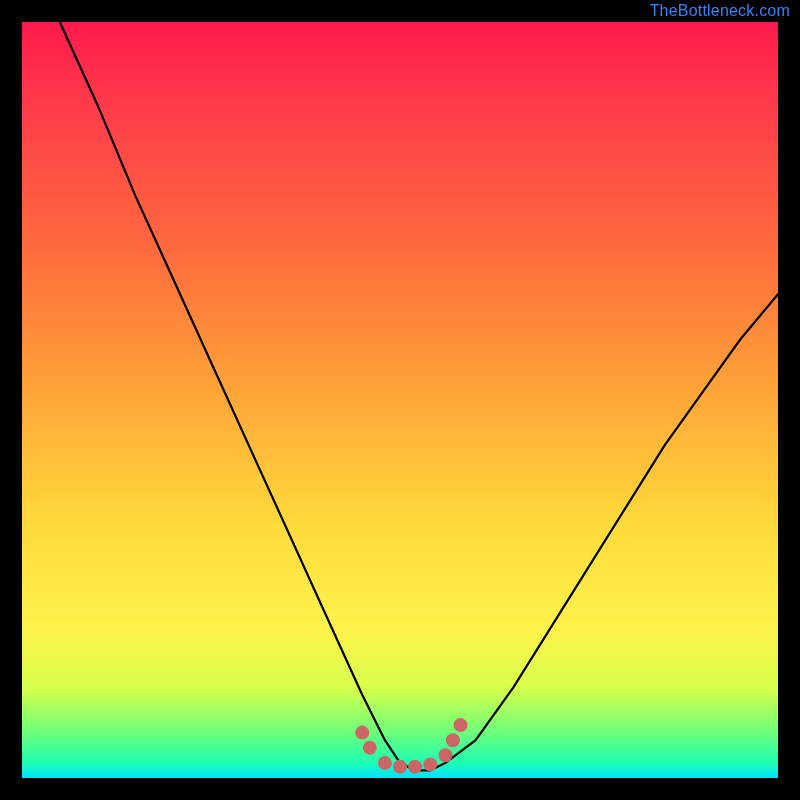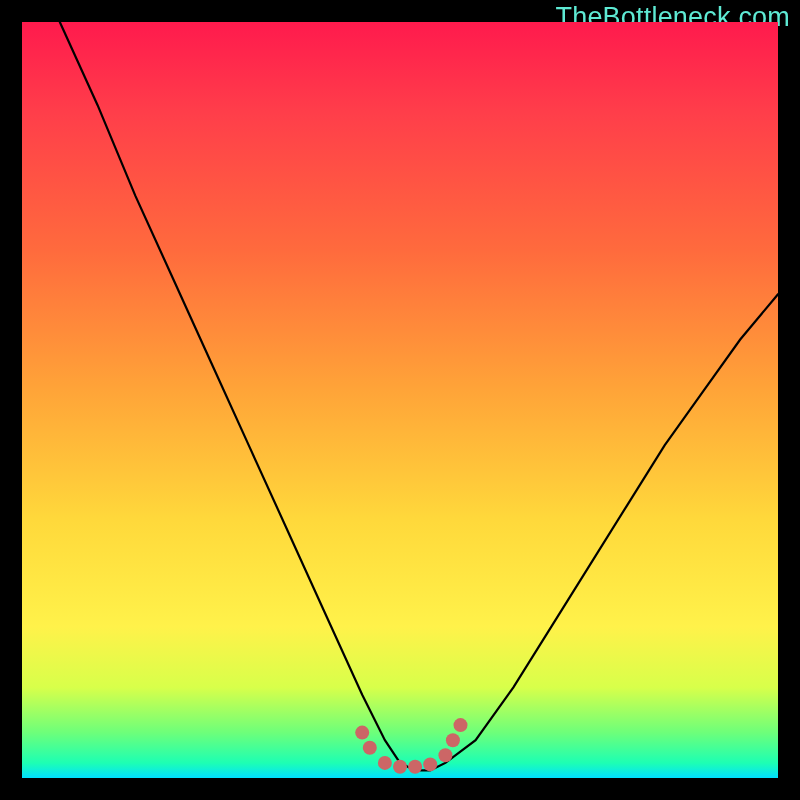--- a/index.html
+++ b/index.html
@@ -37,22 +37,22 @@
       #d8ff4a 88%,
       #6dff7a 94%,
       #1dffb3 98%,
       #00e0ff 100%
     );
   }
   .watermark {
     position: absolute;
     top: 2px;
     right: 10px;
-    color: #5eead4;
-    font-size: 27px;
+    color: #3b82f6;
+    font-size: 16px;
     font-weight: 500;
     letter-spacing: 0.2px;
     user-select: none;
     text-align: center;
   }
   svg.curve {
     position: absolute;
     left: 0;
     top: 0;
     width: 756px;

